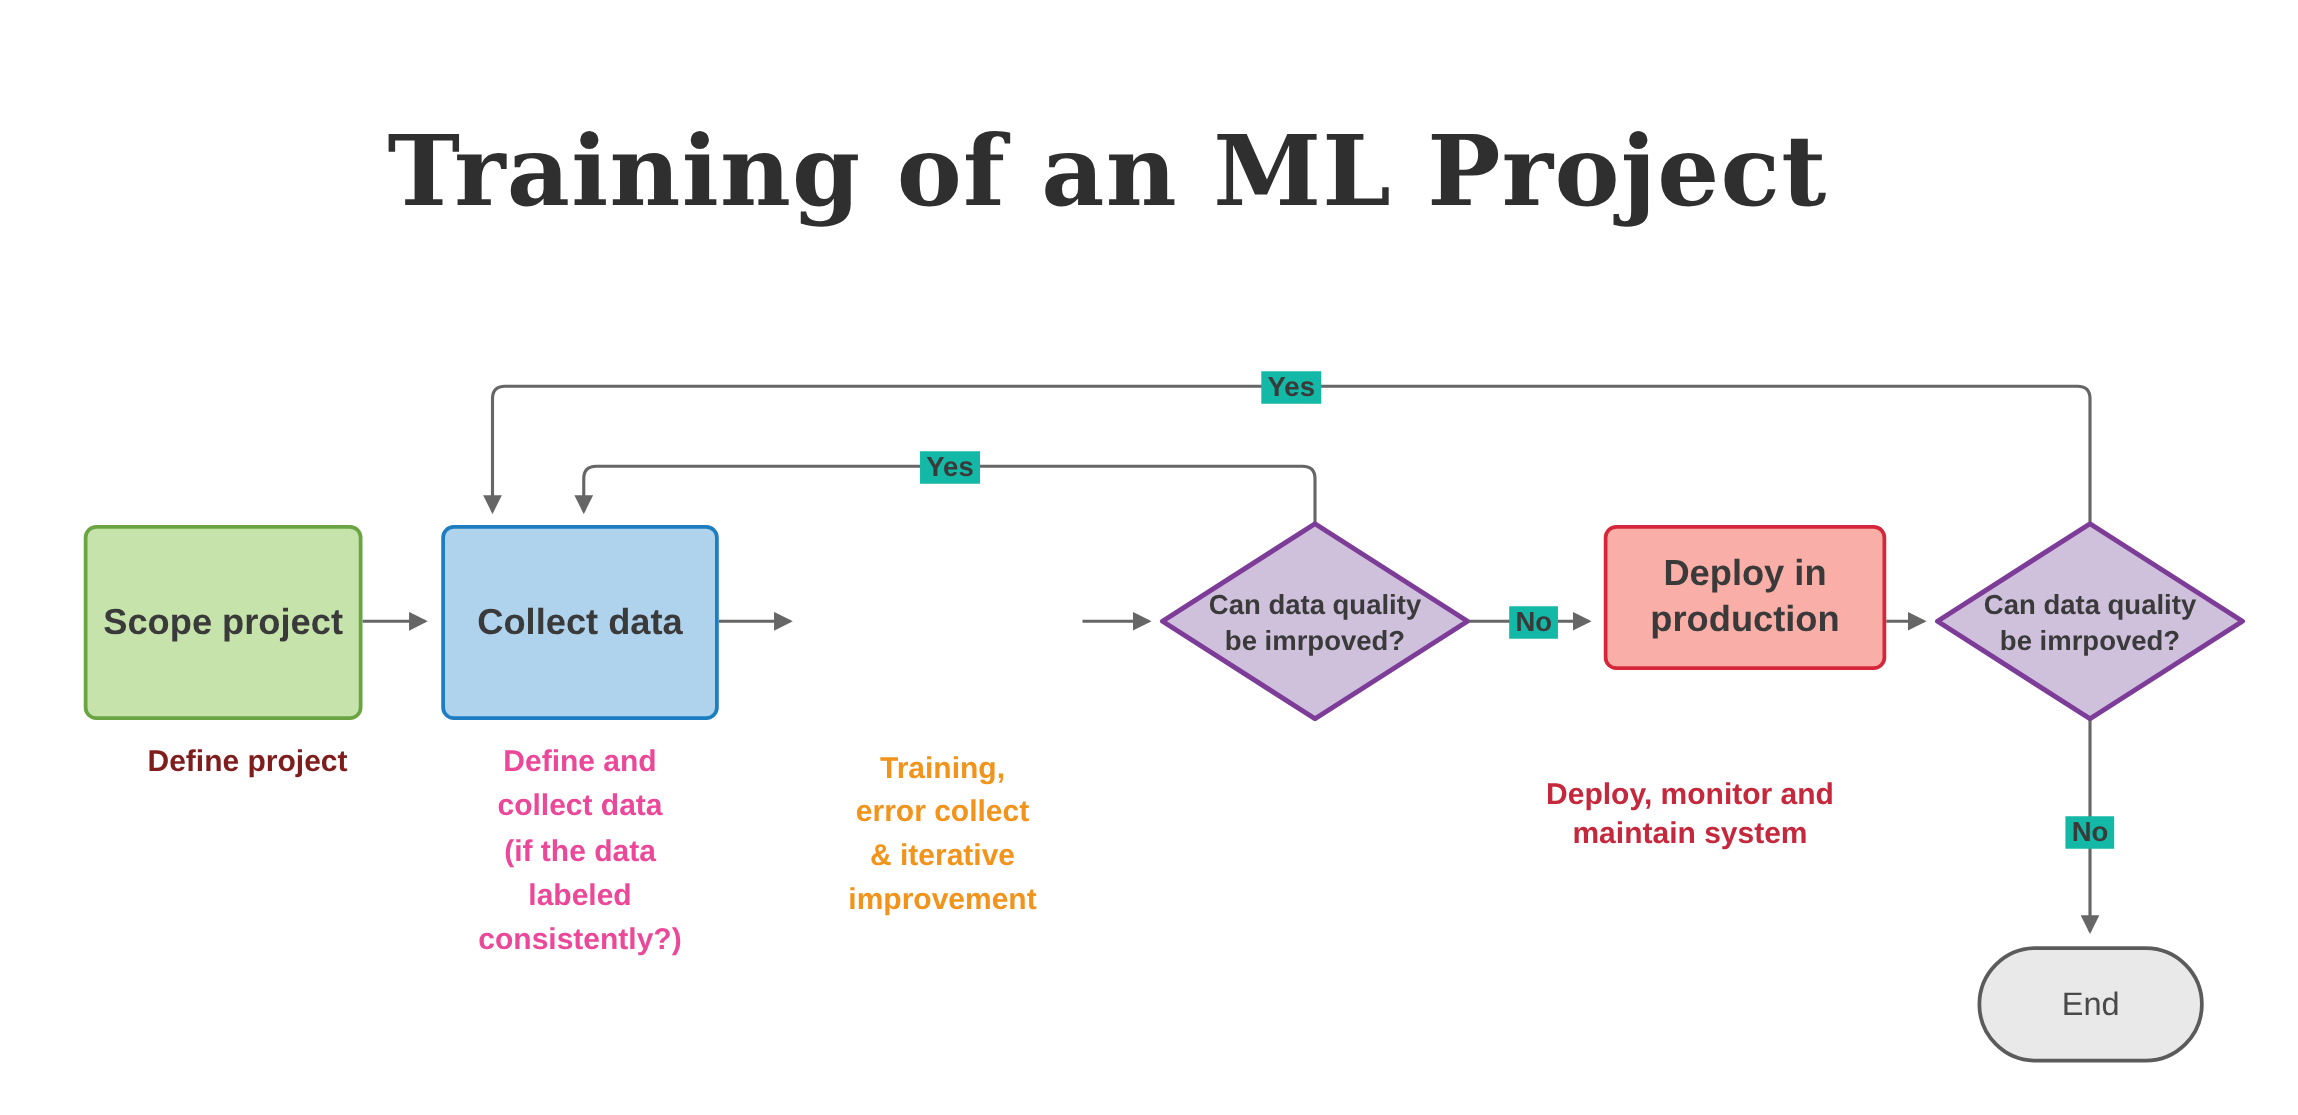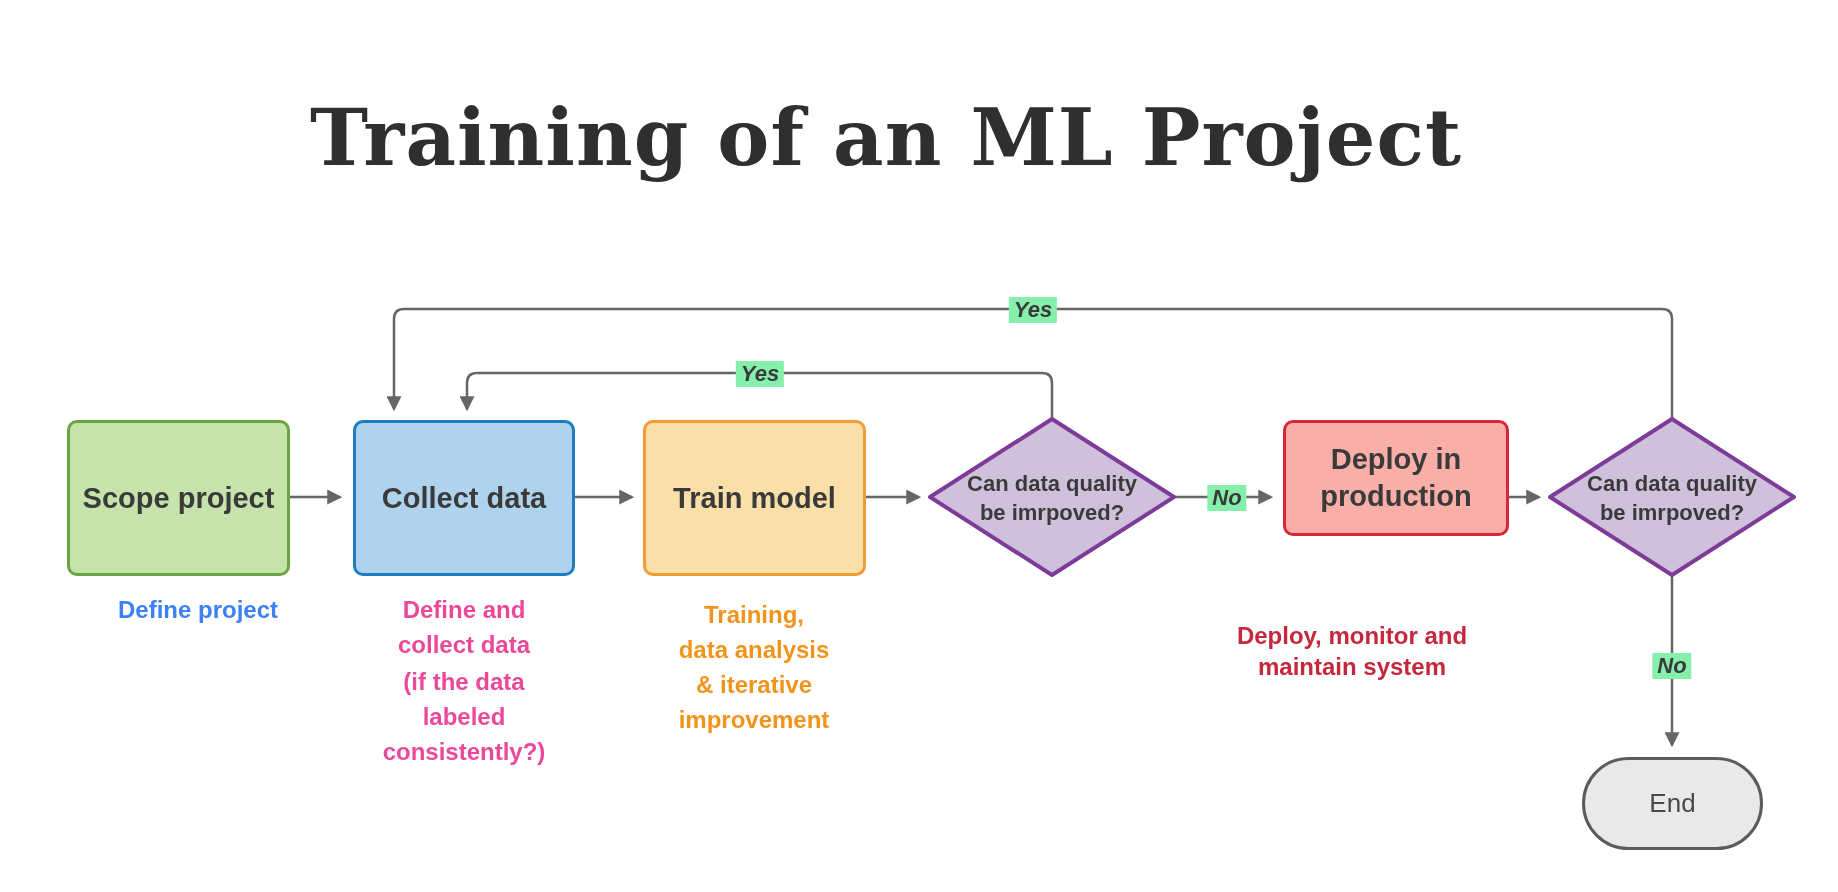--- a/index.html
+++ b/index.html
@@ -68,25 +68,24 @@
   #caption-scope   { left: 78px;   top: 592px; width: 240px; }
   #caption-collect { left: 364px;  top: 592px; width: 200px; }
   #caption-collect .para2 { margin-top: 2px; }
   #caption-train   { left: 654px;  top: 597px; width: 200px; }
   #caption-deploy  { left: 1232px; top: 620px; width: 240px; line-height: 31px; }
   .caption span { display: block; }
 
   .edge-label {
     position: absolute;
     transform: translate(-50%, -50%);
-    background: #86efac;
+    background: #14b8a6;
     padding: 0 5px;
     font-weight: bold;
     font-size: 22px;
-    font-style: italic;
   }
   #label-yes-outer { left: 1033px; top: 310px; }
   #label-yes-inner { left: 760px;  top: 374px; }
   #label-no-mid    { left: 1227px; top: 498px; }
   #label-no-end    { left: 1672px; top: 666px; }
 </style>
 </head>
 <body>
 
 <div id="canvas" style="background-color: rgb(255, 255, 255);">
@@ -114,58 +113,55 @@
   </svg>
 
   <div class="node" id="node-scope" style="background-color: rgb(198, 227, 172); border-color: rgb(107, 165, 67); color: rgb(58, 58, 58);">
     <span>Scope project</span>
   </div>
 
   <div class="node" id="node-collect" style="background-color: rgb(175, 211, 236); border-color: rgb(28, 126, 192); color: rgb(58, 58, 58);">
     <span>Collect data</span>
   </div>
 
-  <div class="node" id="node-train" style="background-color: rgb(251, 223, 168); border-color: rgb(240, 156, 55); color: rgb(58, 58, 58);">
-    <span>Train model</span>
-  </div>
 
   <div class="node" id="node-deploy" style="background-color: rgb(249, 175, 168); border-color: rgb(214, 39, 58); color: rgb(58, 58, 58);">
     <span>Deploy in</span>
     <span>production</span>
   </div>
 
   <div class="decision-label" id="dec1-label" style="color: rgb(58, 58, 58);">
     <span style="display:block">Can data quality</span>
     <span style="display:block">be imrpoved?</span>
   </div>
 
   <div class="decision-label" id="dec2-label" style="color: rgb(58, 58, 58);">
     <span style="display:block">Can data quality</span>
     <span style="display:block">be imrpoved?</span>
   </div>
 
   <div class="node" id="node-end" style="background-color: rgb(233, 233, 233); border-color: rgb(91, 91, 91); color: rgb(74, 74, 74); justify-content: center;">
     <span>End</span>
   </div>
 
-  <div class="caption" id="caption-scope" style="color: #3b82f6;">
+  <div class="caption" id="caption-scope" style="color: #7f1d1d;">
     <span>Define project</span>
   </div>
 
   <div class="caption" id="caption-collect" style="color: #ec4899;">
     <span>Define and</span>
     <span>collect data</span>
     <span class="para2">(if the data</span>
     <span>labeled</span>
     <span>consistently?)</span>
   </div>
 
   <div class="caption" id="caption-train" style="color: rgb(242, 148, 28);">
     <span>Training,</span>
-    <span>data analysis</span>
+    <span>error collect</span>
     <span>&amp; iterative</span>
     <span>improvement</span>
   </div>
 
   <div class="caption" id="caption-deploy" style="color: rgb(197, 40, 60);">
     <span>Deploy, monitor and</span>
     <span>maintain system</span>
   </div>
 
   <div class="edge-label" id="label-yes-outer" style="color: rgb(58, 58, 58);">Yes</div>

